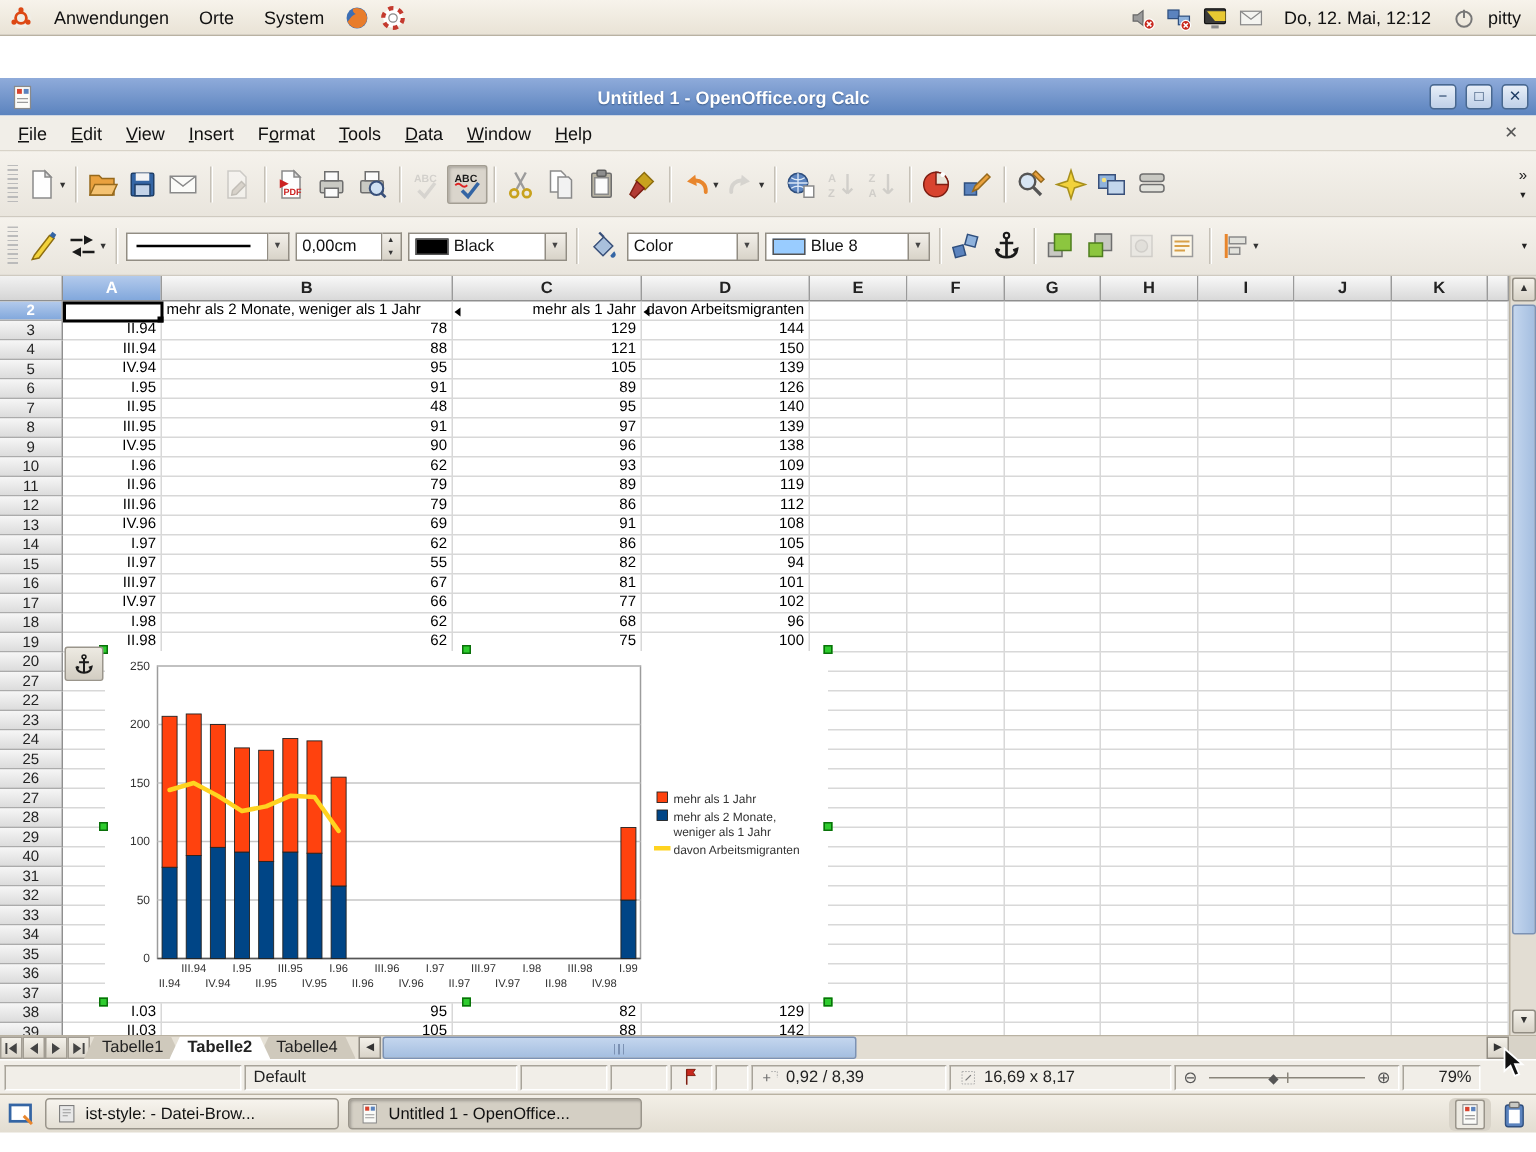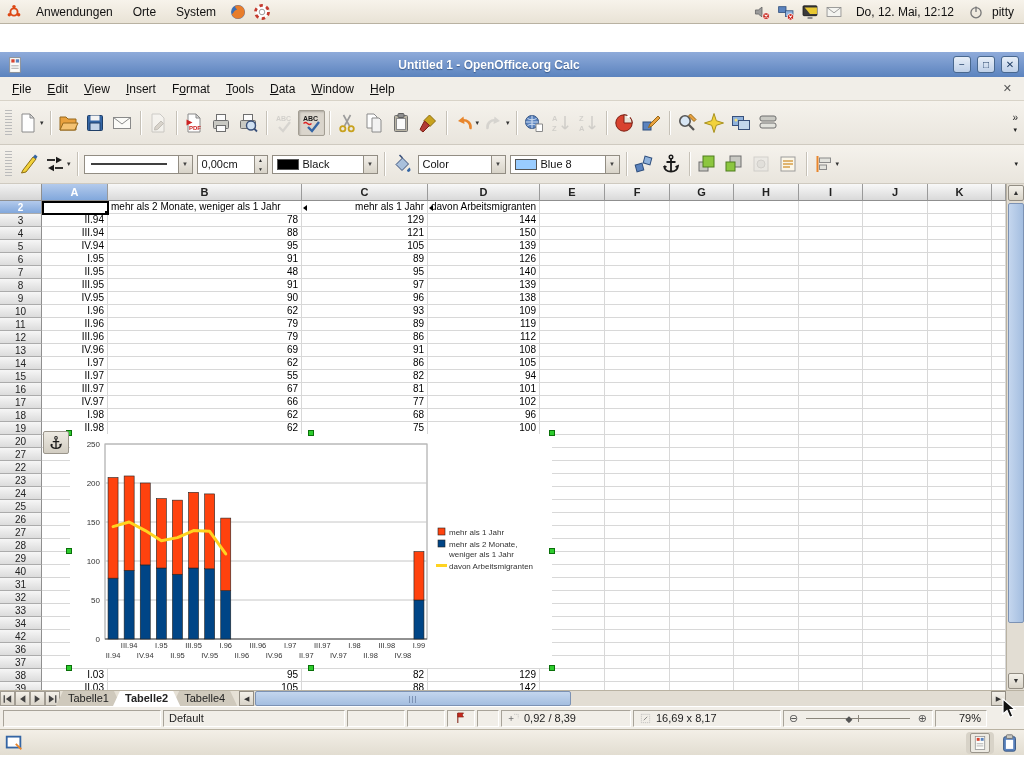--- a/index.html
+++ b/index.html
@@ -1023,21 +1023,21 @@
           <span class="cell" style="width: 65px;"></span>
           <span class="cell" style="width: 65px;"></span>
           <span class="cell" style="width: 64px;"></span>
           <span class="cell" style="width: 65px;"></span>
           <span class="cell" style="width: 64px;"></span>
           <span class="cell" style="width: 65px;"></span>
           <span class="cell" style="width: 64px;"></span>
           <span class="cell" style="width: 14px;"></span>
         </div>
         <div class="gridrow">
-          <span class="rowhdr">42</span>
+          <span class="rowhdr">35</span>
           <span class="cell" style="width: 66px;"></span>
           <span class="cell" style="width: 194px;"></span>
           <span class="cell" style="width: 126px;"></span>
           <span class="cell" style="width: 112px;"></span>
           <span class="cell" style="width: 65px;"></span>
           <span class="cell" style="width: 65px;"></span>
           <span class="cell" style="width: 64px;"></span>
           <span class="cell" style="width: 65px;"></span>
           <span class="cell" style="width: 64px;"></span>
           <span class="cell" style="width: 65px;"></span>
@@ -1275,20 +1275,40 @@
     <span class="seg" style="width:52px;justify-content:flex-end">79%</span>
   </div>
 
   <div class="taskbar" id="taskbar">
       <span class="panel-icon">
         <svg width="20" height="20" viewBox="0 0 22 22">
           <rect x="3" y="4" width="15" height="12" fill="#FFF" stroke="#3465A4" stroke-width="2"></rect>
           <path d="M13 12l6 6" stroke="#E8862D" stroke-width="2.2"></path>
         </svg>
       </span>
+      <span class="taskbtn">
+        <span>
+          <svg width="15" height="15" viewBox="0 0 22 22">
+            <rect x="4" y="3" width="14" height="16" fill="#E8E8E8" stroke="#777"></rect>
+            <path d="M7 7h8M7 10h8M7 13h5" stroke="#999"></path>
+          </svg>
+        </span>
+        <span>ist-style: - Datei-Brow...</span>
+      </span>
+      <span class="taskbtn active">
+        <span>
+          <svg width="15" height="15" viewBox="0 0 22 22">
+            <rect x="4.5" y="2" width="13" height="18" fill="#FBFBF8" stroke="#8A8A8A"></rect>
+            <rect x="6.5" y="4" width="4" height="4" fill="#D8432F"></rect>
+            <rect x="12" y="4" width="4" height="4" fill="#5B83BE"></rect>
+            <path d="M6.5 12h9M6.5 15h9" stroke="#9B9B9B"></path>
+          </svg>
+        </span>
+        <span>Untitled 1 - OpenOffice...</span>
+      </span>
       <span class="tray">
         <span style="background:#EDEAE2;border:1px solid #9A958B;border-radius:2px;padding:1px">
           <svg width="16" height="16" viewBox="0 0 22 22">
             <rect x="4.5" y="2" width="13" height="18" fill="#FBFBF8" stroke="#8A8A8A"></rect>
             <rect x="6.5" y="4" width="4" height="4" fill="#D8432F"></rect>
             <rect x="12" y="4" width="4" height="4" fill="#5B83BE"></rect>
             <path d="M6.5 12h9M6.5 15h9" stroke="#9B9B9B"></path>
           </svg>
         </span>
       </span>

